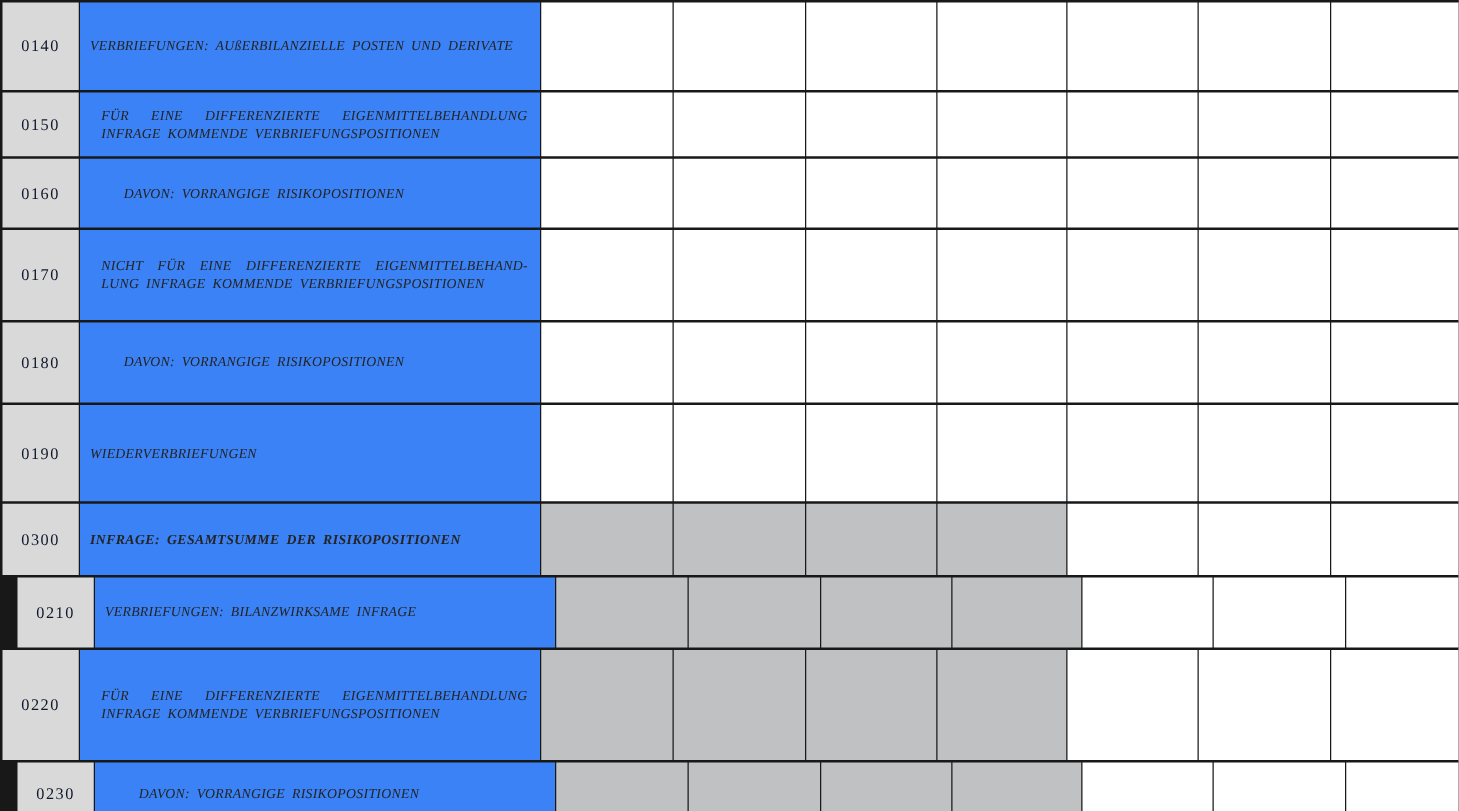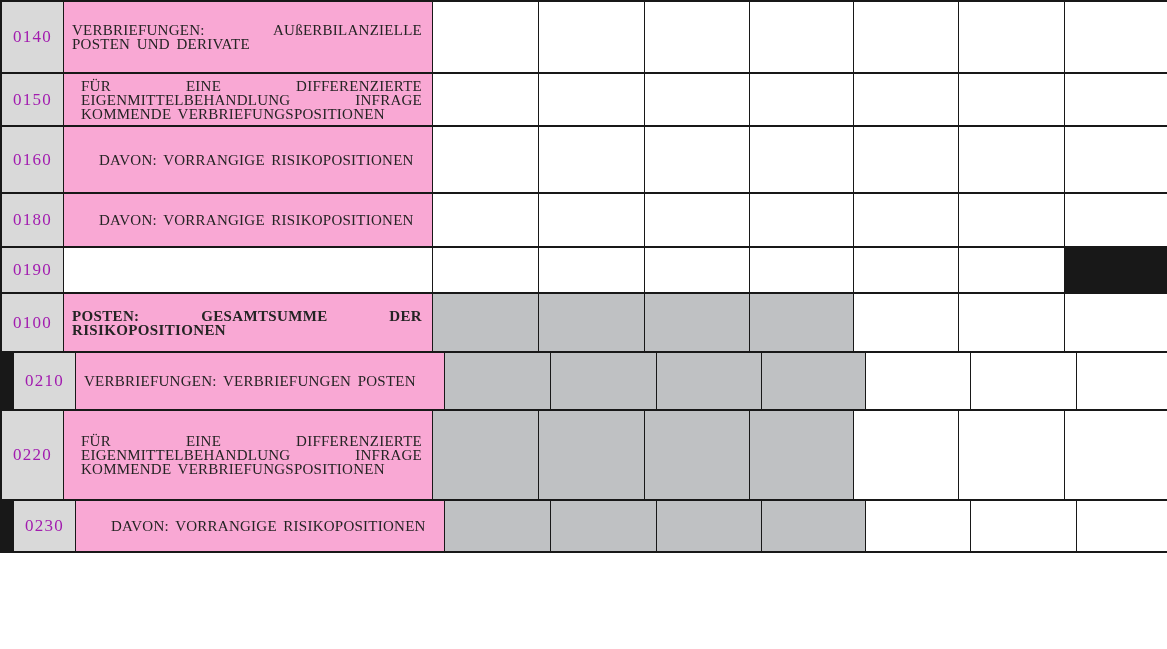--- a/index.html
+++ b/index.html
@@ -35,32 +35,33 @@
     background: #181818;
   }
   .cell {
     box-sizing: border-box;
     display: flex;
     align-items: center;
   }
   .code-cell {
     background: #d9d9d9;
     justify-content: center;
-    font-size: 17px;
+    font-size: 13px;
     letter-spacing: 1.2px;
-    color: #a21caf;
+    color: #0f172a;
   }
   .label-cell {
-    background: #f9a8d4;
-    font-size: 15px;
+    background: #3b82f6;
+    font-size: 11px;
     line-height: 14px;
     letter-spacing: 0.25px;
     word-spacing: 2.5px;
     padding: 4px 10px 4px 8px;
     color: #242424;
+    font-style: italic;
   }
   .label-cell > span {
     display: block;
     width: 100%;
     text-align: justify;
   }
   .label-cell.indent-1 { padding-left: 17px; }
   .label-cell.indent-2 { padding-left: 35px; }
   .label-cell.bold { font-weight: bold; letter-spacing: 0.35px; }
   .data-cell {
@@ -94,73 +95,89 @@
           <span>FÜR EINE DIFFERENZIERTE EIGENMITTELBEHANDLUNG INFRAGE KOMMENDE VERBRIEFUNGSPOSITIONEN</span>
         </div>
     <div class="cell data-cell"></div>
     <div class="cell data-cell"></div>
     <div class="cell data-cell"></div>
     <div class="cell data-cell"></div>
     <div class="cell data-cell"></div>
     <div class="cell data-cell"></div>
     <div class="cell data-cell"></div>
   </div>
-      <div class="row" style="height: 65px;">
+      <div class="row" style="height: 55px;">
     <div class="cell code-cell">0160</div>
     <div class="cell label-cell indent-2">
           <span>DAVON: VORRANGIGE RISIKOPOSITIONEN</span>
         </div>
     <div class="cell data-cell"></div>
     <div class="cell data-cell"></div>
     <div class="cell data-cell"></div>
     <div class="cell data-cell"></div>
     <div class="cell data-cell"></div>
     <div class="cell data-cell"></div>
     <div class="cell data-cell"></div>
   </div>
-      <div class="row" style="height: 52px;">
+      <div class="row" style="height: 72px;">
+    <div class="cell code-cell">0170</div>
+    <div class="cell label-cell indent-1">
+          <span>NICHT FÜR EINE DIFFERENZIERTE EIGENMITTELBEHAND­LUNG INFRAGE KOMMENDE VERBRIEFUNGSPOSITIONEN</span>
+        </div>
+    <div class="cell data-cell"></div>
+    <div class="cell data-cell"></div>
+    <div class="cell data-cell"></div>
+    <div class="cell data-cell"></div>
+    <div class="cell data-cell"></div>
+    <div class="cell data-cell"></div>
+    <div class="cell data-cell"></div>
+  </div>
+      <div class="row" style="height: 64px;">
     <div class="cell code-cell">0180</div>
     <div class="cell label-cell indent-2">
           <span>DAVON: VORRANGIGE RISIKOPOSITIONEN</span>
         </div>
     <div class="cell data-cell"></div>
     <div class="cell data-cell"></div>
     <div class="cell data-cell"></div>
     <div class="cell data-cell"></div>
     <div class="cell data-cell"></div>
     <div class="cell data-cell"></div>
     <div class="cell data-cell"></div>
   </div>
-      <div class="row" style="height: 44px;">
+      <div class="row" style="height: 77px;">
     <div class="cell code-cell">0190</div>
+    <div class="cell label-cell indent-0">
+          <span>WIEDERVERBRIEFUNGEN</span>
+        </div>
     <div class="cell data-cell"></div>
     <div class="cell data-cell"></div>
     <div class="cell data-cell"></div>
     <div class="cell data-cell"></div>
     <div class="cell data-cell"></div>
     <div class="cell data-cell"></div>
     <div class="cell data-cell"></div>
   </div>
       <div class="row" style="height: 57px;">
-    <div class="cell code-cell">0100</div>
+    <div class="cell code-cell">0300</div>
     <div class="cell label-cell indent-0 bold">
-          <span>POSTEN: GESAMTSUMME DER RISIKOPOSITIONEN</span>
+          <span>INFRAGE: GESAMTSUMME DER RISIKOPOSITIONEN</span>
         </div>
     <div class="cell data-cell shaded"></div>
     <div class="cell data-cell shaded"></div>
     <div class="cell data-cell shaded"></div>
     <div class="cell data-cell shaded"></div>
     <div class="cell data-cell"></div>
     <div class="cell data-cell"></div>
     <div class="cell data-cell"></div>
   </div>
       <div class="row" style="height: 56px; padding-left: 12px;">
     <div class="cell code-cell">0210</div>
     <div class="cell label-cell indent-0">
-          <span>VERBRIEFUNGEN: VERBRIEFUNGEN POSTEN</span>
+          <span>VERBRIEFUNGEN: BILANZWIRKSAME INFRAGE</span>
         </div>
     <div class="cell data-cell shaded"></div>
     <div class="cell data-cell shaded"></div>
     <div class="cell data-cell shaded"></div>
     <div class="cell data-cell shaded"></div>
     <div class="cell data-cell"></div>
     <div class="cell data-cell"></div>
     <div class="cell data-cell"></div>
   </div>
       <div class="row" style="height: 88px;">

